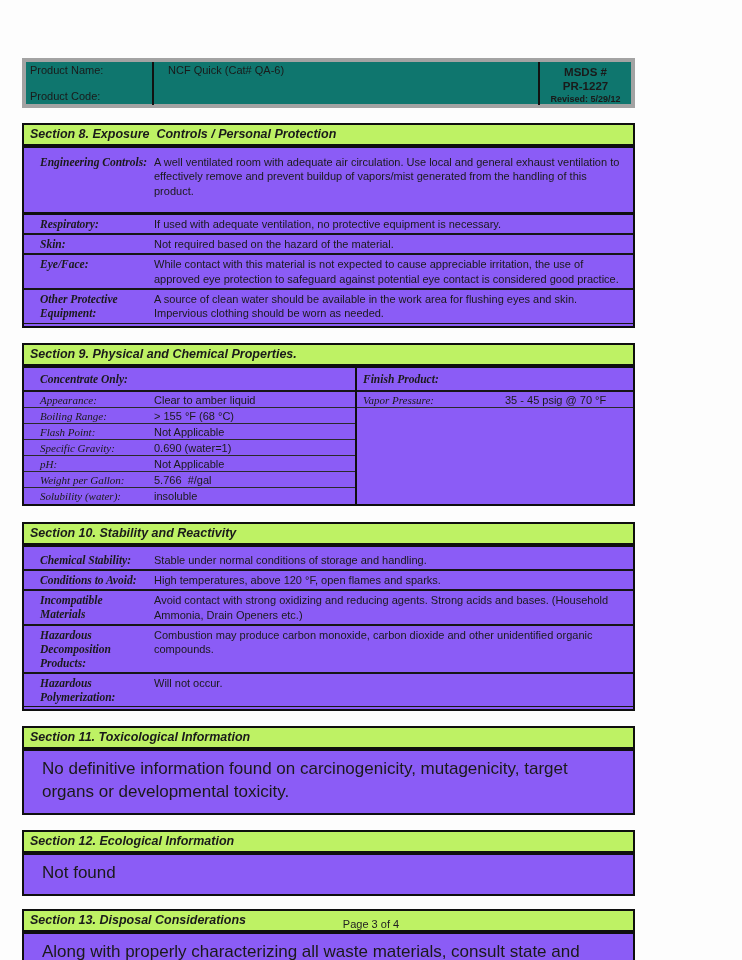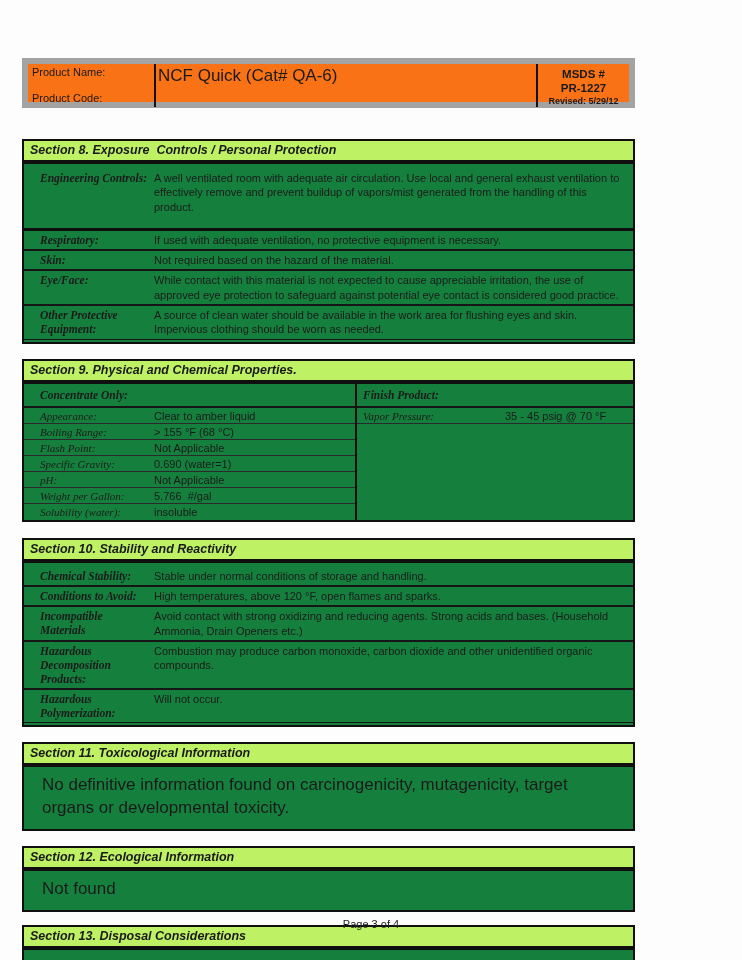--- a/index.html
+++ b/index.html
@@ -11,52 +11,52 @@
     background: #fdfdfd;
     overflow: hidden;
     margin: 0 auto;
   }
   .content { position: absolute; left: 22px; top: 58px; width: 613px; }
 
   
   .hdr {
     display: grid;
     grid-template-columns: 128px 1fr 93px;
-    border: 6px solid #a3a3a3;
+    border: 4px solid #a3a3a3;
     height: 50px;
-    background: #f97316;
-    margin-bottom: 31px;
+    background: #0f766e;
+    margin-bottom: 15px;
   }
   .hdr-c1 {
     border-right: 2px solid #111;
     padding: 2px 4px 3px 4px;
     display: flex; flex-direction: column; justify-content: space-between;
     font-size: 11px;
   }
-  .hdr-c2 { padding: 2px 2px; font-size: 17px; }
+  .hdr-c2 { padding: 2px 14px; font-size: 11px; }
   .hdr-c3 {
     border-left: 2px solid #111;
     text-align: center; padding-top: 3px; line-height: 1.25;
   }
   .msds-lab, .msds-num { font-weight: bold; font-size: 11.5px; }
   .rev { font-size: 9px; font-weight: bold; }
 
   
   .sec { margin-bottom: 15px; }
   .bar {
     background: #bef264;
     border: 2px solid #0f0f0f;
     padding: 2px 6px 3px 6px;
     font-style: italic; font-weight: bold; font-size: 12.5px;
   }
   .bar span { white-space: pre; }
   .box {
     border: 2.5px solid #0f0f0f;
     border-top-width: 2px;
-    background: #15803d;
+    background: #8b5cf6;
   }
 
   
   .lrow { display: flex; padding: 2px 0; }
   .lrow + .lrow { border-top: 2px solid #161616; }
   .lab {
     width: 130px; flex-shrink: 0;
     padding-left: 16px;
     font-family: "Liberation Serif", serif;
     font-style: italic; font-weight: bold;

